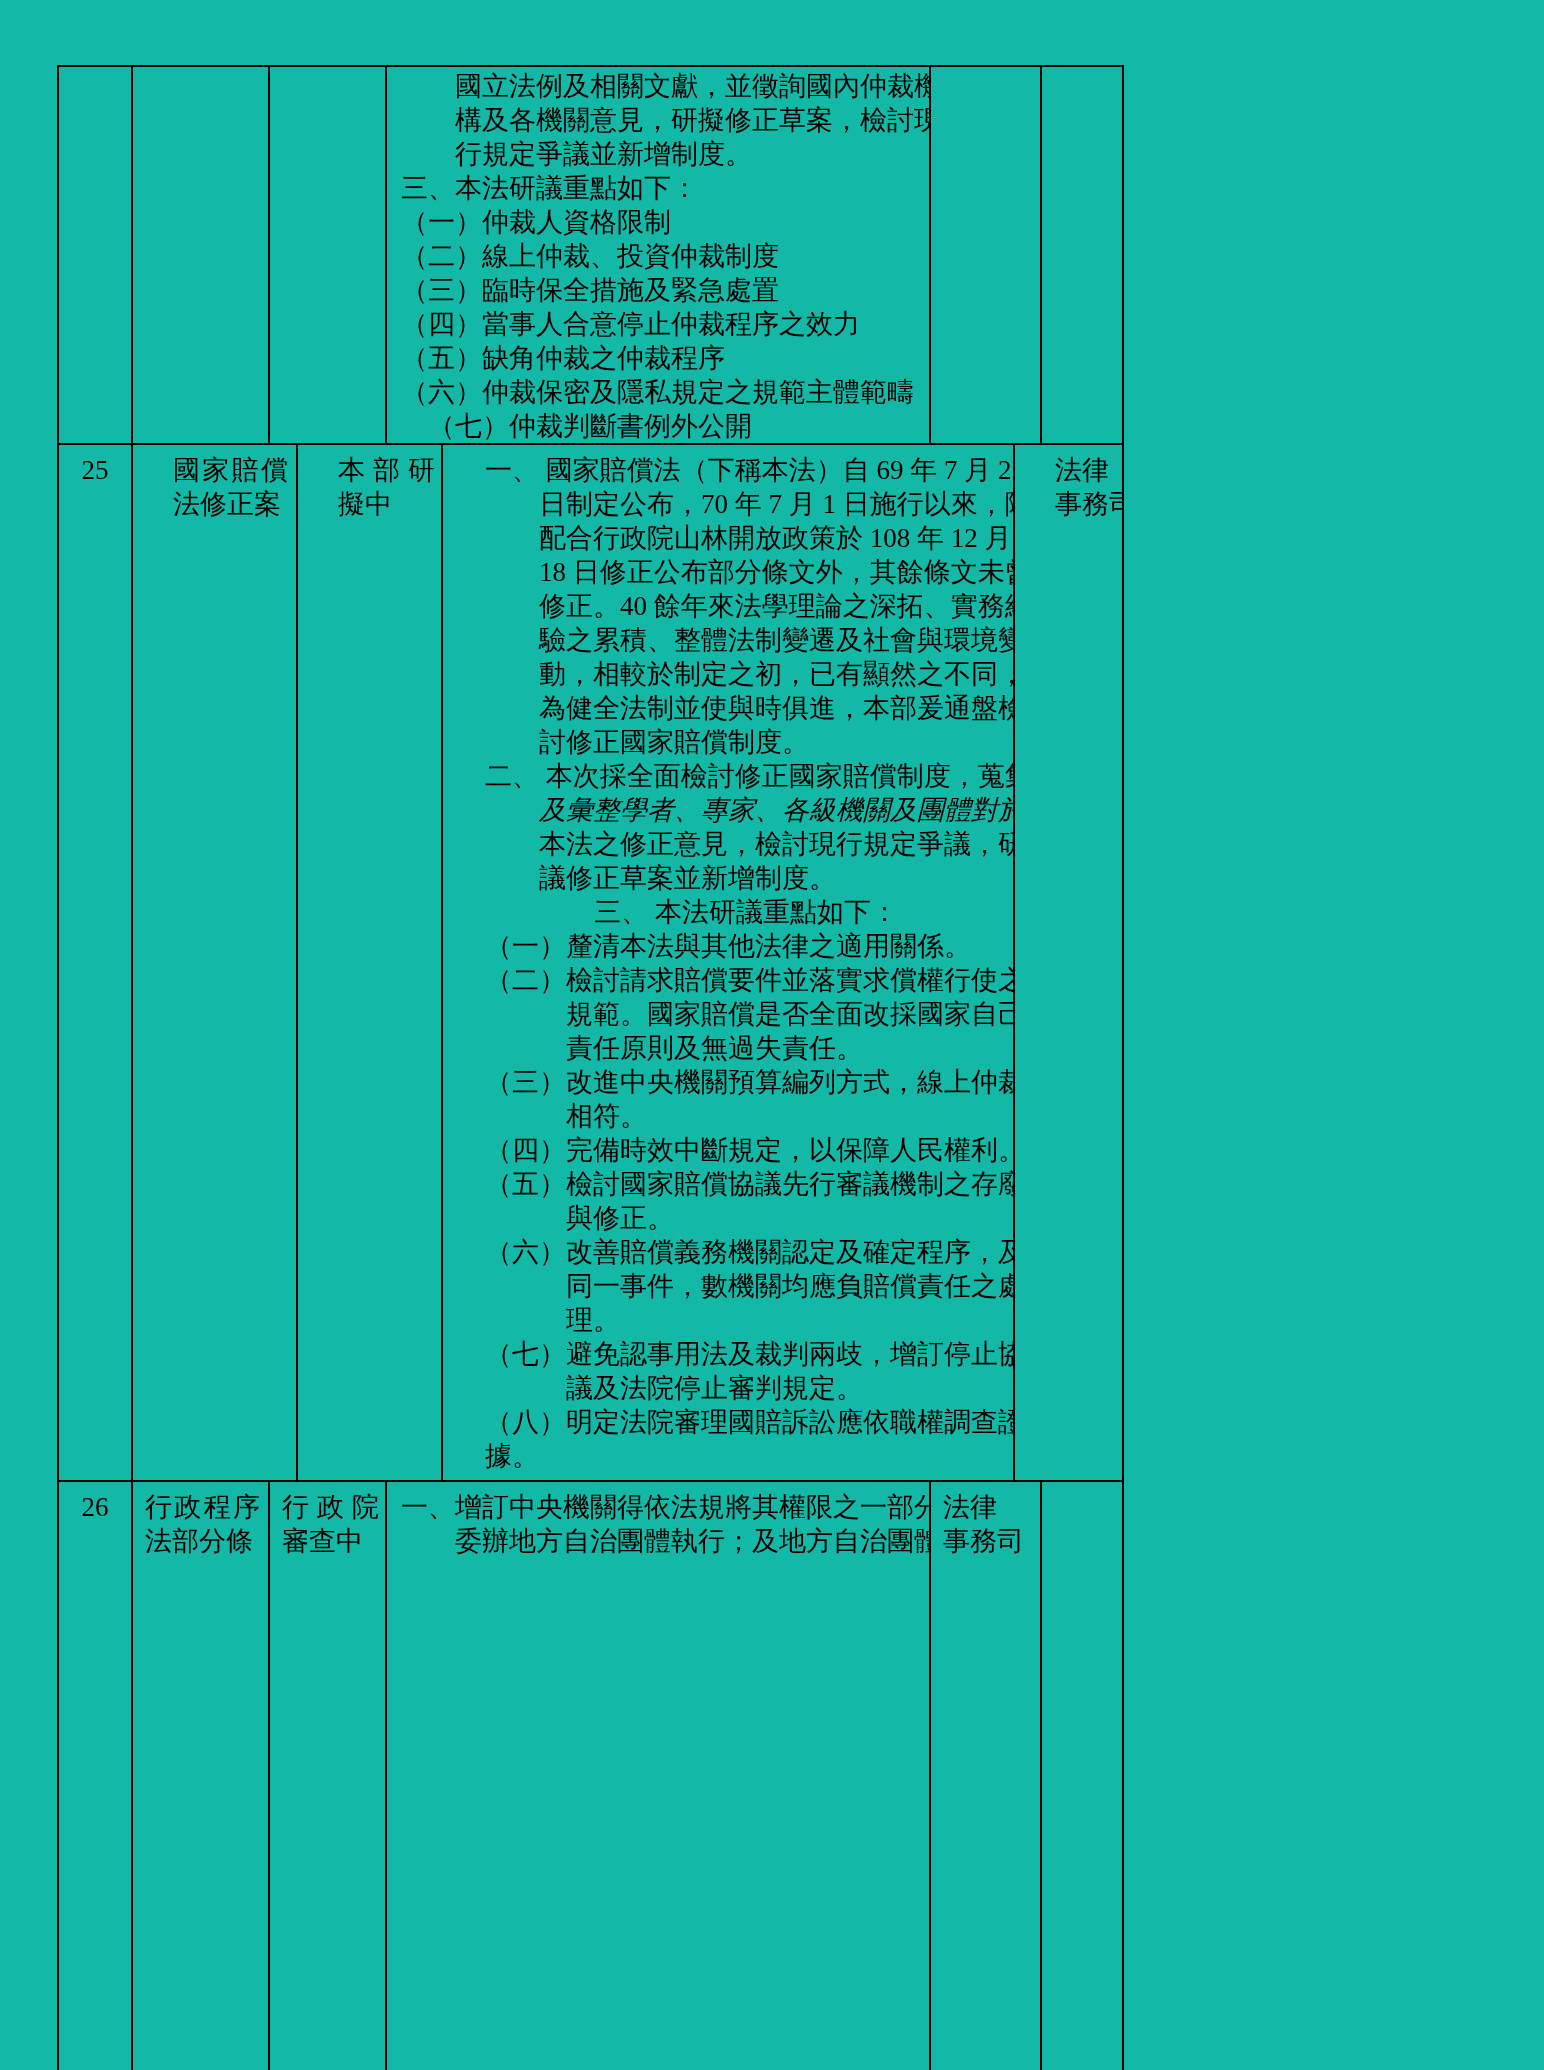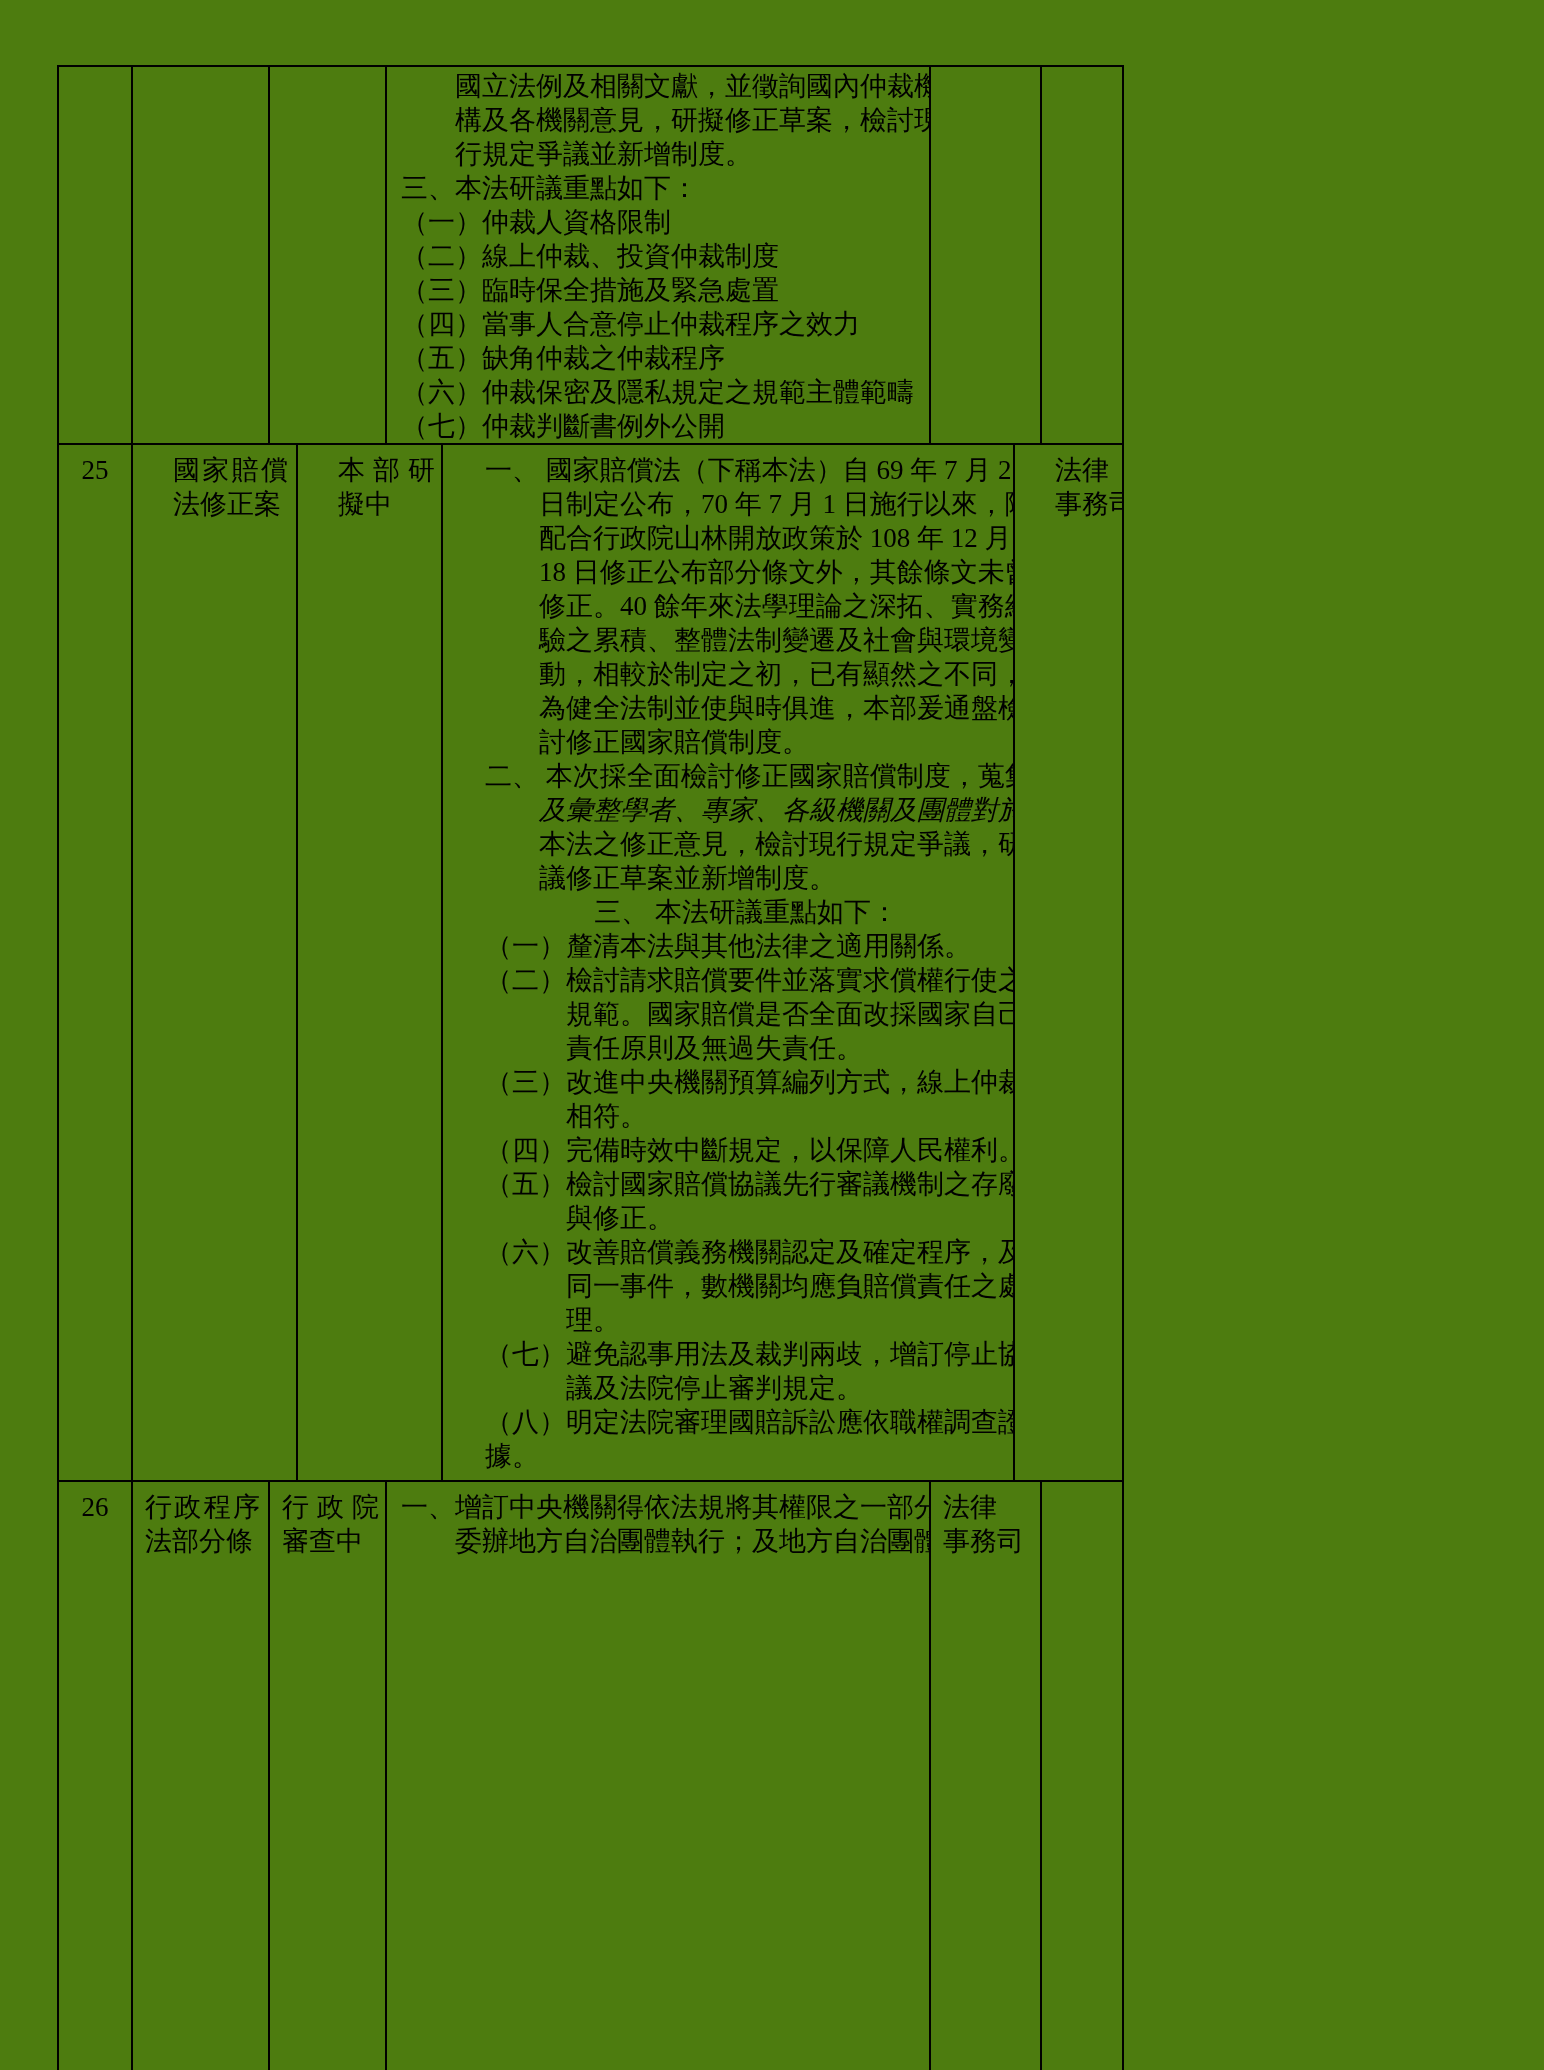--- a/index.html
+++ b/index.html
@@ -4,21 +4,21 @@
 <style>
   html, body {
     margin: 0;
     padding: 0;
     background: #ffffff;
   }
   .page {
     position: relative;
     width: 1544px;
     height: 2070px;
-    background: #4d7c0f;
+    background: #14b8a6;
     font-family: "Liberation Serif", "DejaVu Serif", serif;
     color: #000000;
     overflow: hidden;
   }
   .doc-table {
     position: absolute;
     left: 57px;
     top: 65px;
     width: 1067px;
     height: 2005px;
@@ -75,21 +75,21 @@
           <div class="line" style="padding-left: 54px;">國立法例及相關文獻，並徵詢國內仲裁機</div>
           <div class="line" style="padding-left: 54px;">構及各機關意見，研擬修正草案，檢討現</div>
           <div class="line" style="padding-left: 54px;">行規定爭議並新增制度。</div>
           <div class="line" style="padding-left: 0px;">三、本法研議重點如下：</div>
           <div class="line" style="padding-left: 0px;">（一）仲裁人資格限制</div>
           <div class="line" style="padding-left: 0px;">（二）線上仲裁、投資仲裁制度</div>
           <div class="line" style="padding-left: 0px;">（三）臨時保全措施及緊急處置</div>
           <div class="line" style="padding-left: 0px;">（四）當事人合意停止仲裁程序之效力</div>
           <div class="line" style="padding-left: 0px;">（五）缺角仲裁之仲裁程序</div>
           <div class="line" style="padding-left: 0px;">（六）仲裁保密及隱私規定之規範主體範疇</div>
-          <div class="line" style="padding-left: 0px;">（七）仲裁判斷書例外公開</div>
+          <div class="line" style="padding-left: 0px; margin-left: 27px;">（七）仲裁判斷書例外公開</div>
         </div>
         <div class="cell cell-dept"></div>
         <div class="cell cell-remarks"></div>
       </div>
       <div class="t-row">
         <div class="cell cell-no">
           <div class="line">25</div>
         </div>
         <div class="cell cell-name">
           <div class="line">國家賠償</div>

